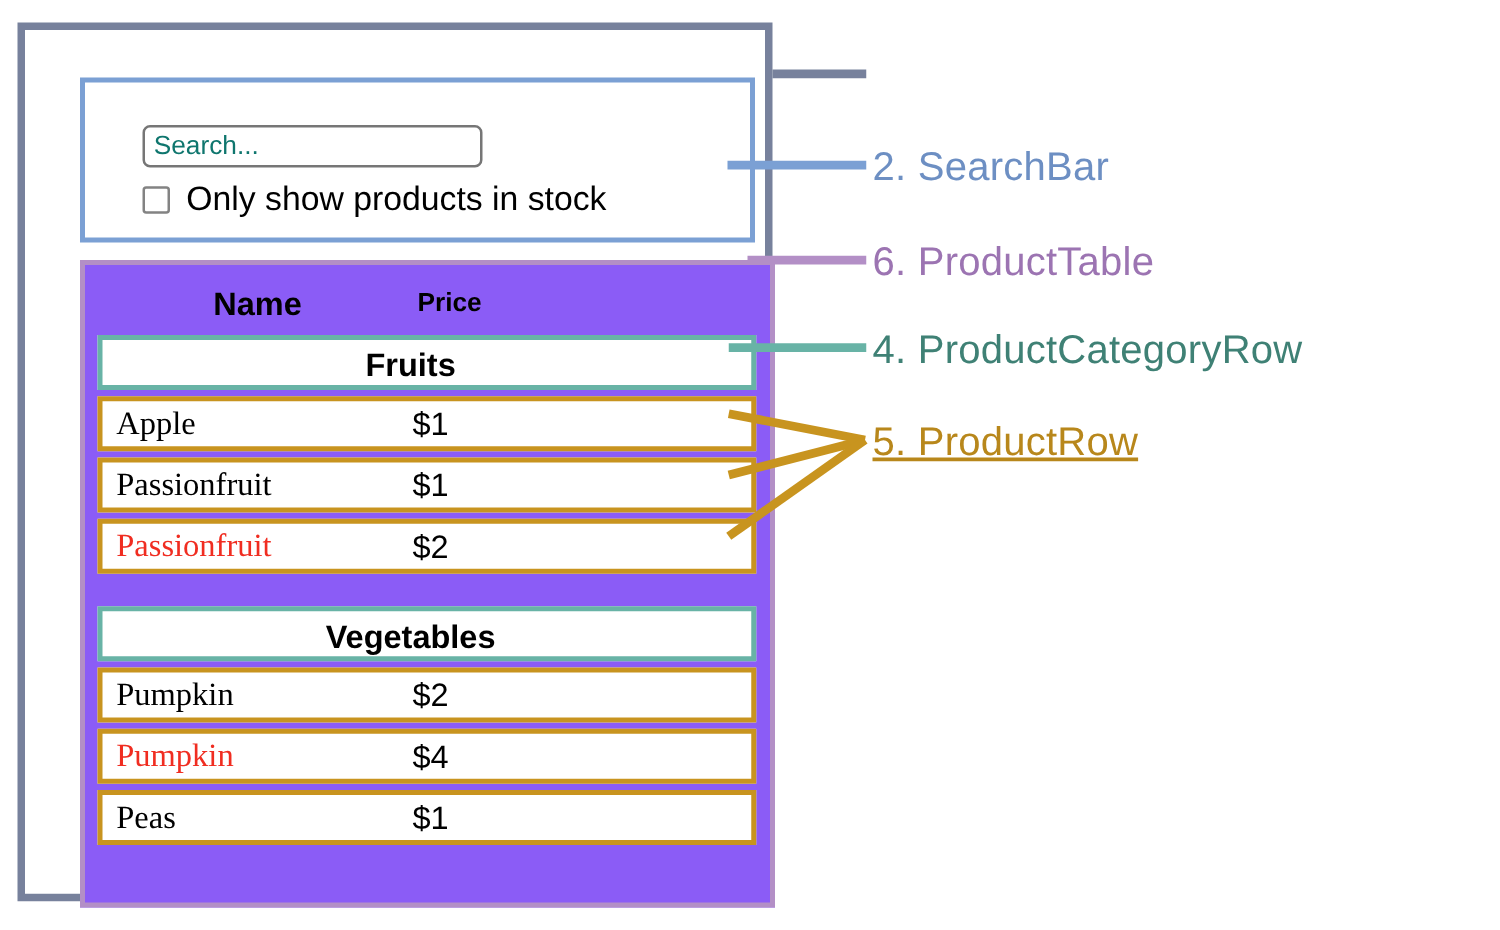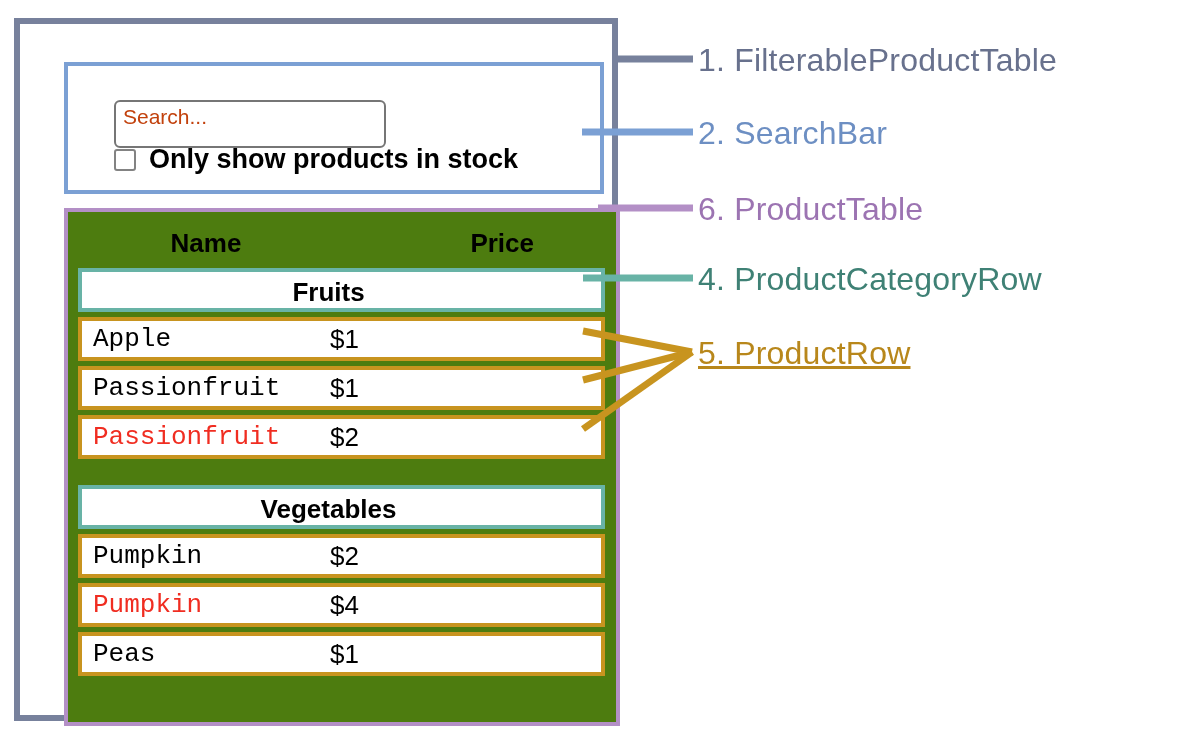--- a/index.html
+++ b/index.html
@@ -44,28 +44,28 @@
     border: 4px solid #7ba0d4;
     box-sizing: border-box;
     background: #ffffff;
   }
 
   .search-input {
     position: absolute;
     left: 46px;
     top: 34px;
     width: 272px;
-    height: 48px;
+    height: 34px;
     border: 2px solid #767676;
     border-radius: 6px;
     box-sizing: border-box;
     background: #ffffff;
     font-family: "Liberation Sans", sans-serif;
     font-size: 21px;
-    color: #c2410c;
+    color: #0f766e;
     padding: 0 7px;
     line-height: 30px;
     white-space: nowrap;
     overflow: hidden;
   }
 
   .checkbox-row {
     position: absolute;
     left: 46px;
     top: 80px;
@@ -81,33 +81,32 @@
     box-sizing: border-box;
     background: #ffffff;
     flex: 0 0 auto;
   }
   .checkbox-label {
     font-family: "Liberation Sans", sans-serif;
     font-size: 27px;
     color: #000000;
     white-space: nowrap;
     line-height: 1;
-    font-weight: bold;
   }
 
   
   .frame-producttable {
     position: absolute;
     left: 44px;
     top: 184px;
     width: 556px;
     height: 518px;
     border: 4px solid #b38fc6;
     box-sizing: border-box;
-    background: #4d7c0f;
+    background: #8b5cf6;
   }
 
   
   .table-head {
     position: absolute;
     left: 10px;
     top: 10px;
     width: 528px;
     height: 42px;
     display: flex;
@@ -116,24 +115,24 @@
   .th-name {
     width: 256px;
     text-align: center;
     font-family: "Liberation Sans", sans-serif;
     font-weight: bold;
     font-size: 26px;
     color: #000000;
   }
   .th-price {
     width: 200px;
-    text-align: right;
+    text-align: left;
     font-family: "Liberation Sans", sans-serif;
     font-weight: bold;
-    font-size: 26px;
+    font-size: 21px;
     color: #000000;
   }
 
   
   .rows-area {
     position: absolute;
     left: 10px;
     top: 56px;
     width: 536px;
   }
@@ -167,21 +166,21 @@
     border: 4px solid #c8941f;
     background: #ffffff;
     display: flex;
     align-items: center;
     margin-bottom: 5px;
   }
   .product-name {
     width: 248px;
     padding-left: 11px;
     box-sizing: border-box;
-    font-family: Liberation Mono, monospace;
+    font-family: Liberation Serif, serif;
     font-size: 26px;
     color: #000000;
     white-space: nowrap;
   }
   .product-name.oos {
     color: #f02d21;
   }
   .product-price {
     font-family: "Liberation Sans", sans-serif;
     font-size: 26px;
@@ -292,19 +291,18 @@
 
     <line x1="598" y1="208" x2="693" y2="208" stroke="#b38fc6" stroke-width="7"></line>
 
     <line x1="583" y1="278" x2="693" y2="278" stroke="#68b3a6" stroke-width="7"></line>
 
     <line x1="583" y1="331" x2="692" y2="352" stroke="#c8941f" stroke-width="7"></line>
     <line x1="583" y1="380" x2="692" y2="352" stroke="#c8941f" stroke-width="7"></line>
     <line x1="583" y1="429" x2="692" y2="352" stroke="#c8941f" stroke-width="7"></line>
   </svg>
 
-  <div class="anno anno-1">1. FilterableProductTable</div>
   <div class="anno anno-2">2. SearchBar</div>
   <div class="anno anno-3">6. ProductTable</div>
   <div class="anno anno-4">4. ProductCategoryRow</div>
   <div class="anno anno-5">5. ProductRow</div>
 
 </div>
 
 </body></html>

